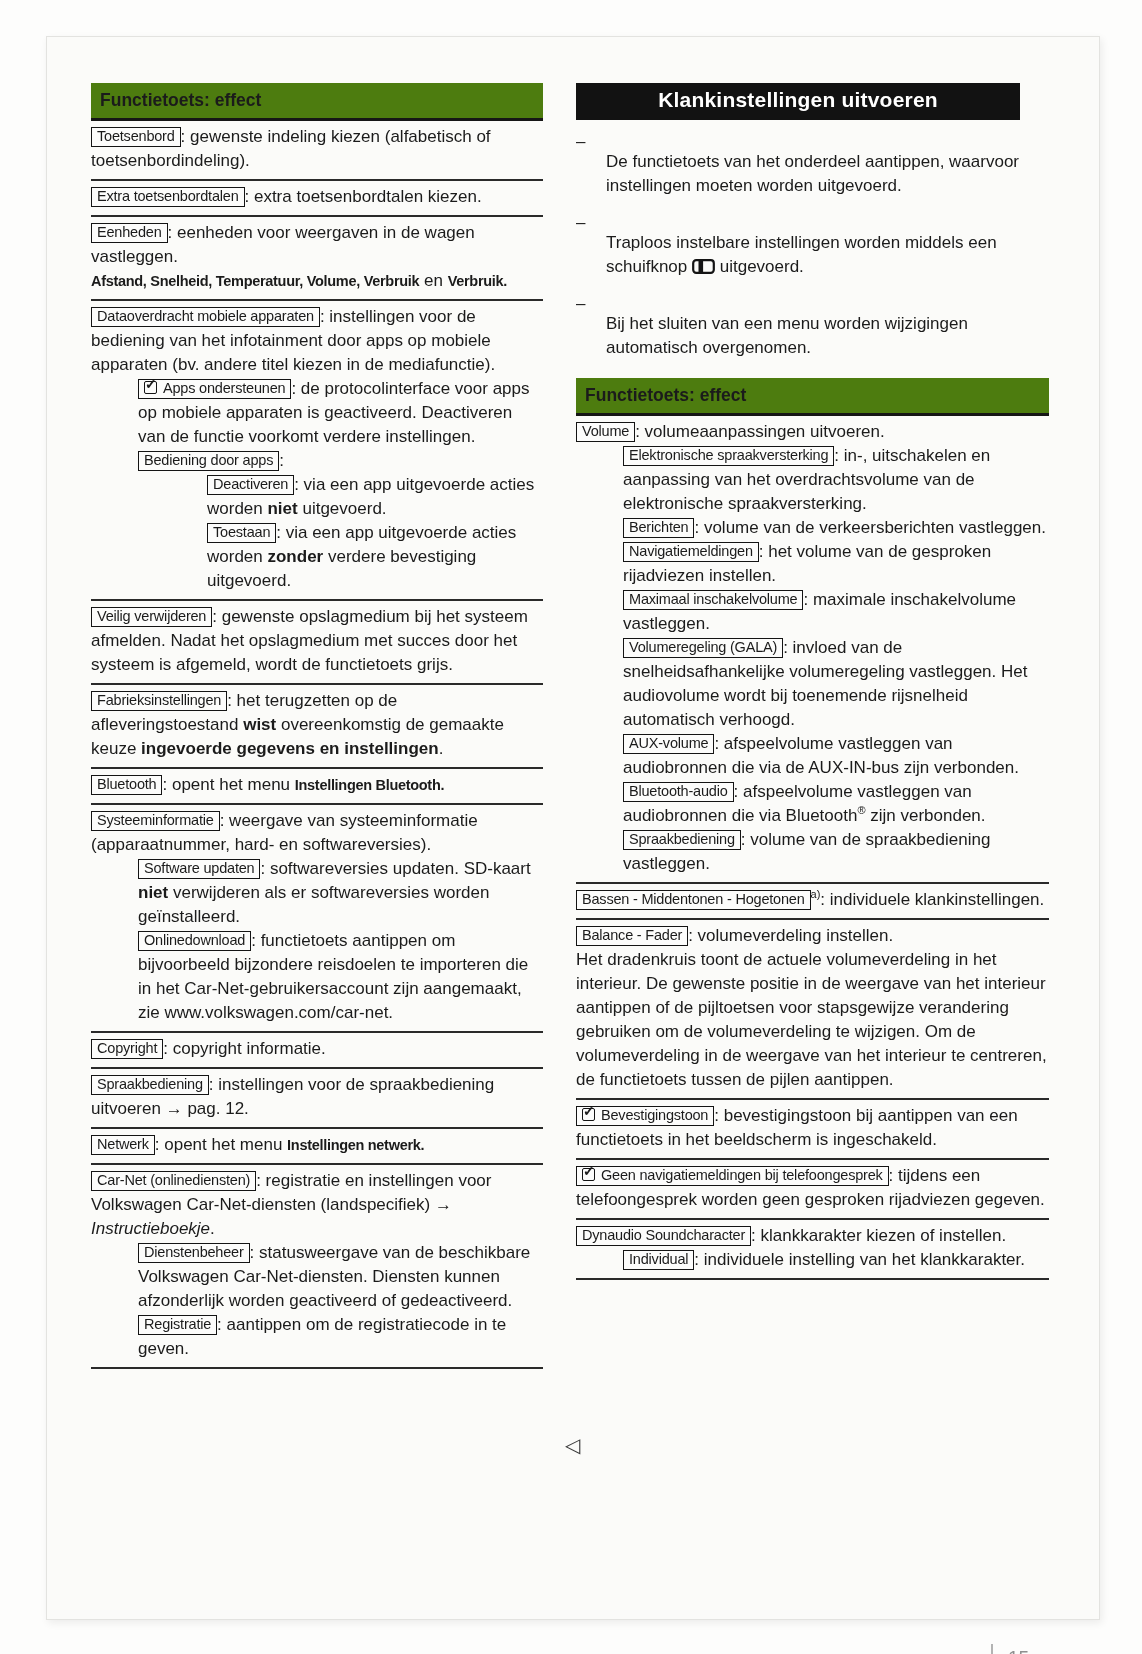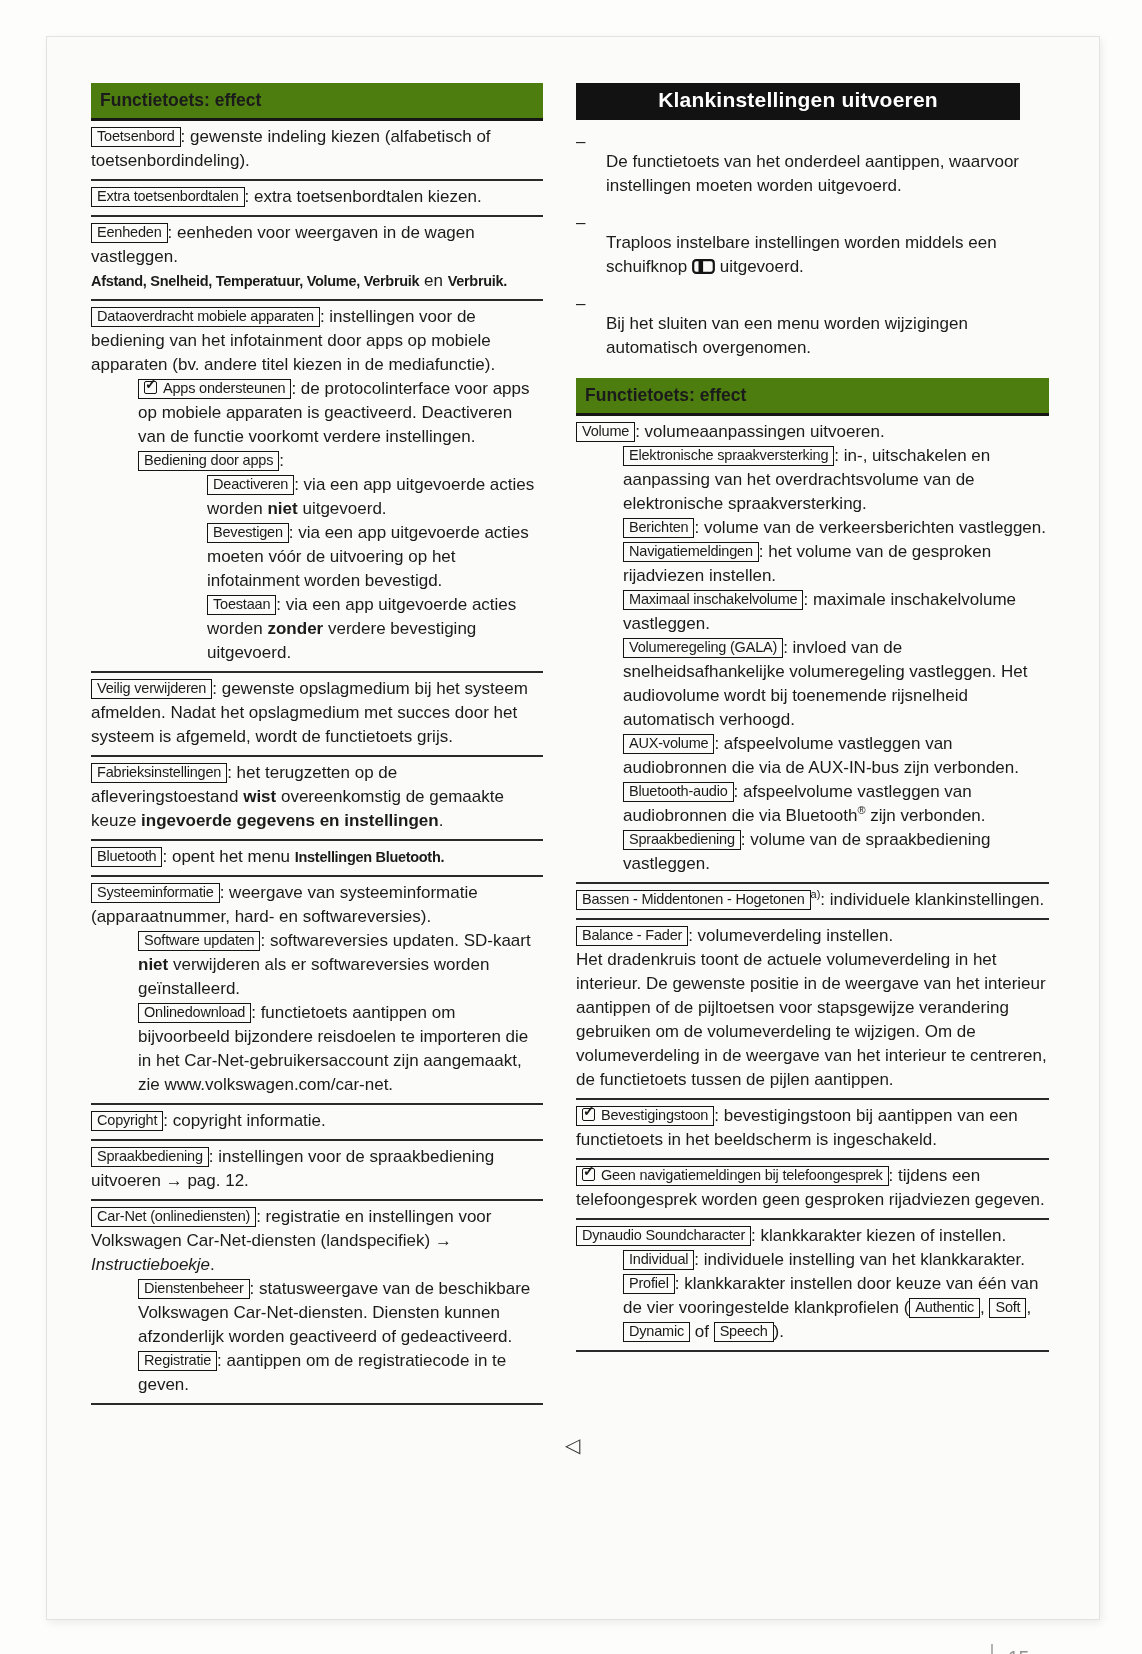--- a/index.html
+++ b/index.html
@@ -113,21 +113,20 @@
         </div>
         <div class="block">
           <div class="par ind0"><span class="key">Eenheden</span>: eenheden voor weergaven in de wagen vastleggen.</div>
           <div class="par ind0"><span class="mname">Afstand, Snelheid, Temperatuur, Volume, Verbruik</span> en <span class="mname">Verbruik.</span></div>
         </div>
         <div class="block">
           <div class="par ind0"><span class="key">Dataoverdracht mobiele apparaten</span>: instellingen voor de bediening van het infotainment door apps op mobiele apparaten (bv. andere titel kiezen in de mediafunctie).</div>
           <div class="par ind1"><span class="key"><span class="cb"><span class="cb-glyph">✓</span></span>Apps ondersteunen</span>: de protocolinterface voor apps op mobiele apparaten is geactiveerd. Deactiveren van de functie voorkomt verdere instellingen.</div>
           <div class="par ind1"><span class="key">Bediening door apps</span>:</div>
           <div class="par ind2"><span class="key">Deactiveren</span>: via een app uitgevoerde acties worden <strong>niet</strong> uitgevoerd.</div>
-          <div class="par ind2"><span class="key">Bevestigen</span>: via een app uitgevoerde acties moeten vóór de uitvoering op het infotainment worden bevestigd.</div>
           <div class="par ind2"><span class="key">Toestaan</span>: via een app uitgevoerde acties worden <strong>zonder</strong> verdere bevestiging uitgevoerd.</div>
         </div>
         <div class="block">
           <div class="par ind0"><span class="key">Veilig verwijderen</span>: gewenste opslagmedium bij het systeem afmelden. Nadat het opslagmedium met succes door het systeem is afgemeld, wordt de functietoets grijs.</div>
         </div>
         <div class="block">
           <div class="par ind0"><span class="key">Fabrieksinstellingen</span>: het terugzetten op de afleveringstoestand <strong>wist</strong> overeenkomstig de gemaakte keuze <strong>ingevoerde gegevens en instellingen</strong>.</div>
         </div>
         <div class="block">
           <div class="par ind0"><span class="key">Bluetooth</span>: opent het menu <span class="mname">Instellingen Bluetooth.</span></div>
@@ -135,20 +134,23 @@
         <div class="block">
           <div class="par ind0"><span class="key">Systeeminformatie</span>: weergave van systeeminformatie (apparaatnummer, hard- en softwareversies).</div>
           <div class="par ind1"><span class="key">Software updaten</span>: softwareversies updaten. SD-kaart <strong>niet</strong> verwijderen als er softwareversies worden geïnstalleerd.</div>
           <div class="par ind1"><span class="key">Onlinedownload</span>: functietoets aantippen om bijvoorbeeld bijzondere reisdoelen te importeren die in het Car-Net-gebruikersaccount zijn aangemaakt, zie www.volkswagen.com/car-net.</div>
         </div>
         <div class="block">
           <div class="par ind0"><span class="key">Copyright</span>: copyright informatie.</div>
         </div>
         <div class="block">
           <div class="par ind0"><span class="key">Spraakbediening</span>: instellingen voor de spraakbediening uitvoeren → pag. 12.</div>
+        </div>
+        <div class="block">
+          <div class="par ind0"><span class="key">Netwerk</span>: opent het menu <span class="mname">Instellingen netwerk.</span></div>
         </div>
         <div class="block">
           <div class="par ind0"><span class="key">Car-Net (onlinediensten)</span>: registratie en instellingen voor Volkswagen Car-Net-diensten (landspecifiek) → <em>Instructieboekje</em>.</div>
           <div class="par ind1"><span class="key">Dienstenbeheer</span>: statusweergave van de beschikbare Volkswagen Car-Net-diensten. Diensten kunnen afzonderlijk worden geactiveerd of gedeactiveerd.</div>
           <div class="par ind1"><span class="key">Registratie</span>: aantippen om de registratiecode in te geven.</div>
         </div>
       </div>
   </div>
 
   <div class="col col-right">
@@ -192,21 +194,20 @@
         </div>
         <div class="block">
           <div class="par ind0"><span class="key"><span class="cb"><span class="cb-glyph">✓</span></span>Bevestigingstoon</span>: bevestigingstoon bij aantippen van een functietoets in het beeldscherm is ingeschakeld.</div>
         </div>
         <div class="block">
           <div class="par ind0"><span class="key"><span class="cb"><span class="cb-glyph">✓</span></span>Geen navigatiemeldingen bij telefoongesprek</span>: tijdens een telefoongesprek worden geen gesproken rijadviezen gegeven.</div>
         </div>
         <div class="block">
           <div class="par ind0"><span class="key">Dynaudio Soundcharacter</span>: klankkarakter kiezen of instellen.</div>
           <div class="par ind1"><span class="key">Individual</span>: individuele instelling van het klankkarakter.</div>
-          <div class="par ind1"><span class="key">Profiel</span>: klankkarakter instellen door keuze van één van de vier vooringestelde klankprofielen (<span class="key">Authentic</span>, <span class="key">Soft</span>, <span class="key">Dynamic</span> of <span class="key">Speech</span>).</div>
         </div>
       </div>
   </div>
 
   <div class="cont-marker">◁</div>
 
   <div class="footer">15</div>
 
 </div>
 

